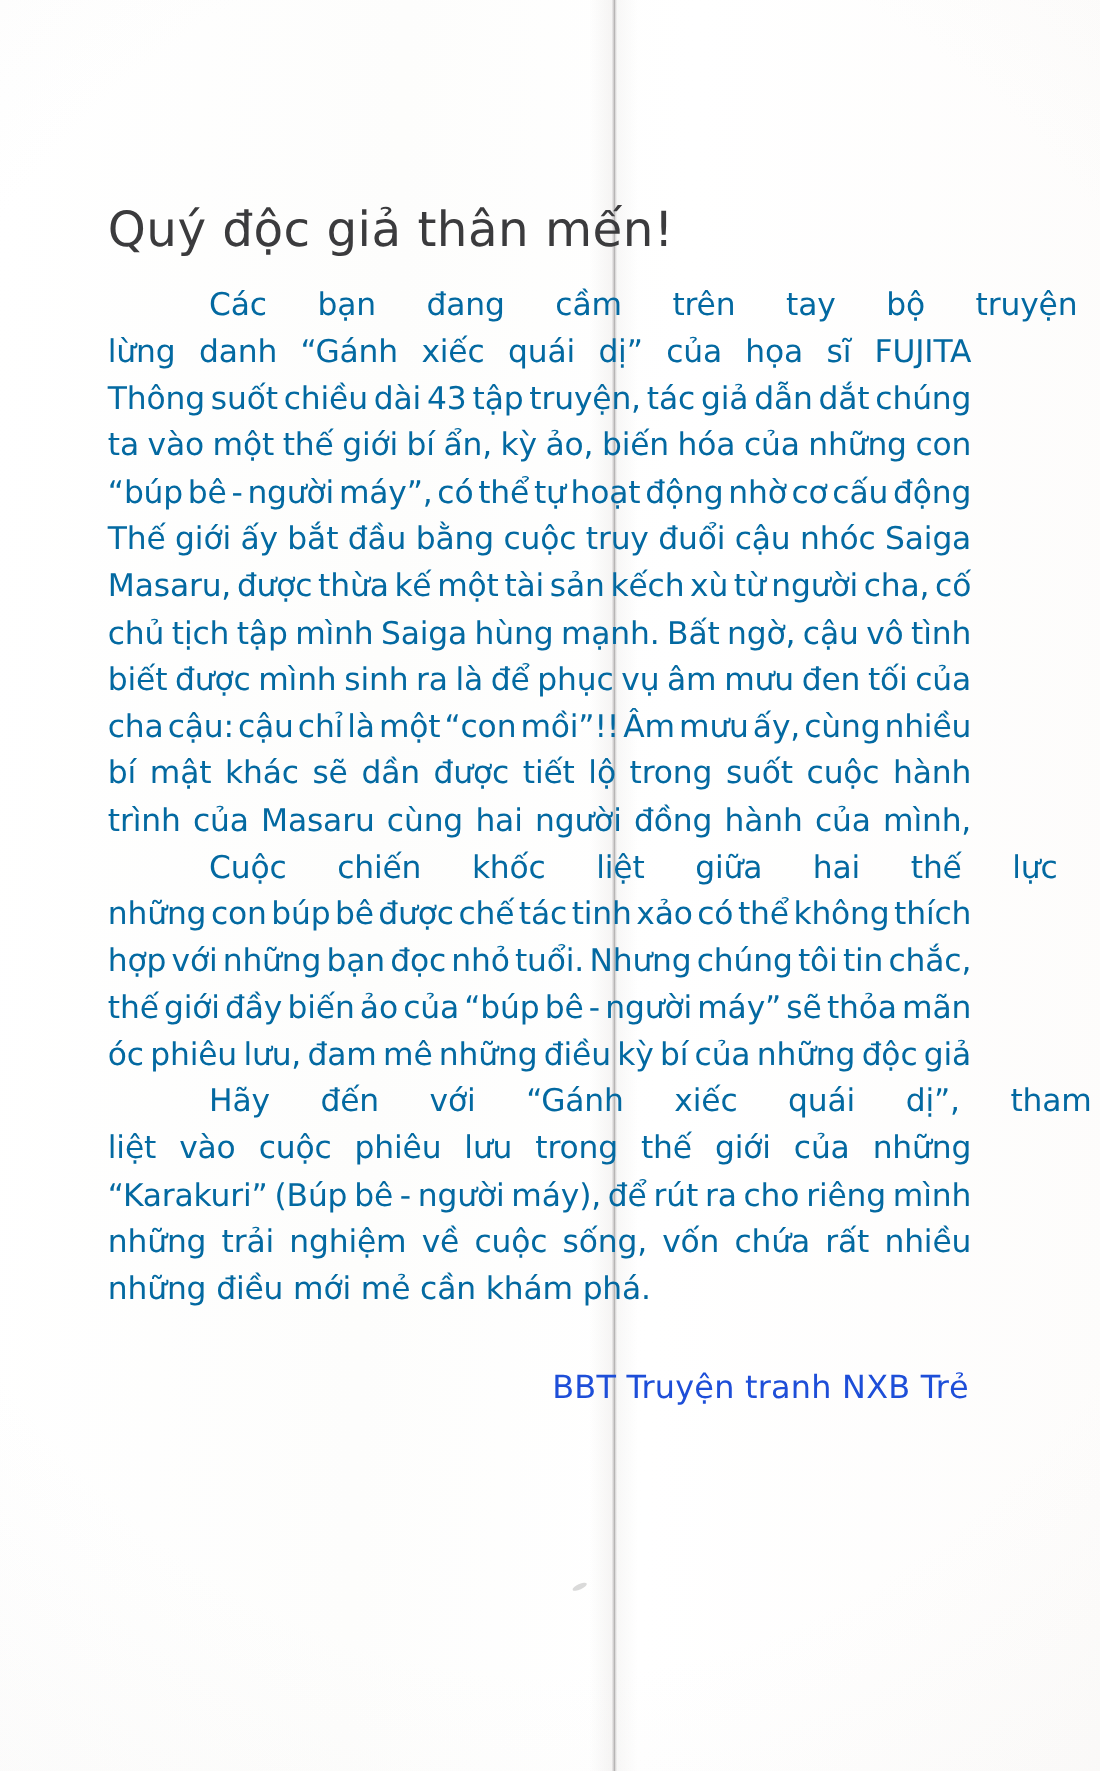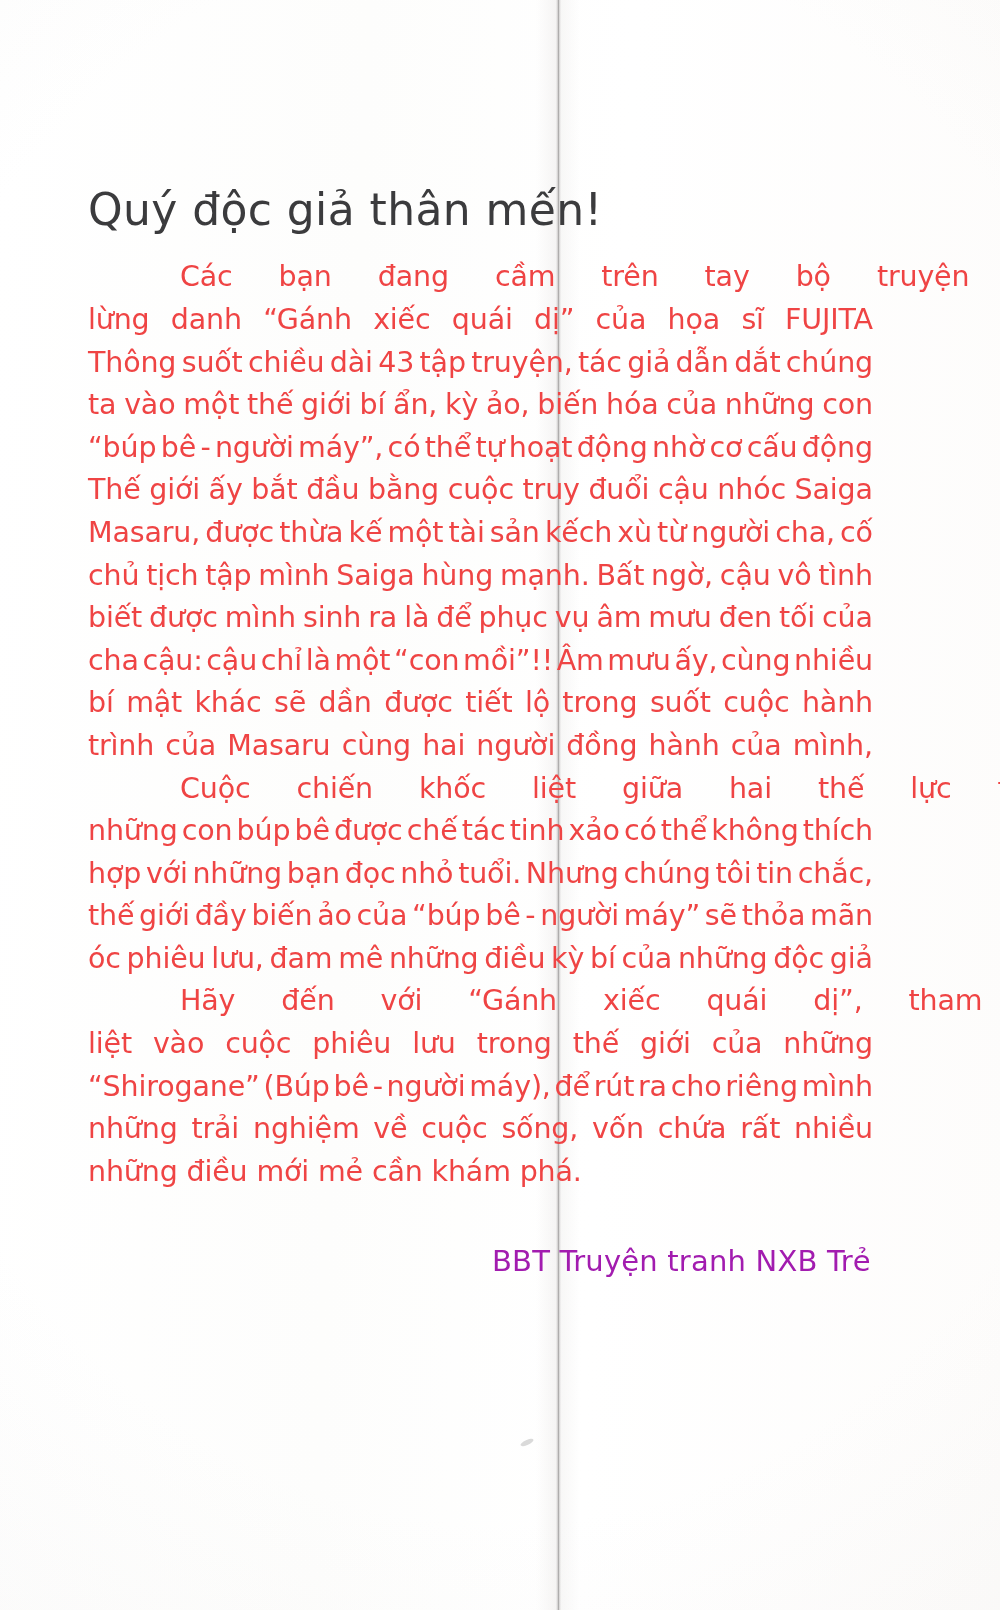--- a/index.html
+++ b/index.html
@@ -55,21 +55,21 @@
     background: linear-gradient(90deg,
         rgba(246,245,244,0) 0%,
         rgba(238,236,235,0.55) 45%,
         rgba(240,239,238,0.5) 55%,
         rgba(248,247,246,0) 100%);
     pointer-events: none;
   }
 
   #content {
     position: absolute;
-    left: 88px;
+    left: 98px;
     top: 0;
     width: 785px;
   }
 
   .letter-title {
     margin: 0;
     padding-top: 186px;
     font-family: "DejaVu Sans", sans-serif;
     font-size: 44px;
     font-weight: 400;
@@ -78,21 +78,21 @@
     line-height: 1.1;
     white-space: nowrap;
   }
 
   .body-block {
     margin-top: 22px;
   }
 
   .para {
     margin: 0;
-    color: #ef4444;
+    color: #0369a1;
     font-family: "DejaVu Sans", sans-serif;
     font-size: 28.5px;
     line-height: 42.6px;
     letter-spacing: -0.15px;
     text-align: justify;
     text-justify: inter-word;
   }
 
   .para .line {
     display: block;
@@ -114,21 +114,21 @@
     text-indent: 46px;
   }
   .para .line.j.indent {
     padding-left: 46px;
   }
 
   .signature {
     margin: 0;
     padding-top: 48px;
     padding-left: 404px;
-    color: #a21caf;
+    color: #1d4ed8;
     font-family: "DejaVu Sans", sans-serif;
     font-size: 29px;
     line-height: 40px;
     letter-spacing: 0.2px;
     white-space: nowrap;
   }
 
   
   .speck {
     position: absolute;
@@ -421,21 +421,21 @@
             <span class="w">cuộc</span>
             <span class="w">phiêu</span>
             <span class="w">lưu</span>
             <span class="w">trong</span>
             <span class="w">thế</span>
             <span class="w">giới</span>
             <span class="w">của</span>
             <span class="w">những</span>
           </span>
           <span class="line j">
-            <span class="w">“Shirogane”</span>
+            <span class="w">“Karakuri”</span>
             <span class="w">(Búp</span>
             <span class="w">bê</span>
             <span class="w">-</span>
             <span class="w">người</span>
             <span class="w">máy),</span>
             <span class="w">để</span>
             <span class="w">rút</span>
             <span class="w">ra</span>
             <span class="w">cho</span>
             <span class="w">riêng</span>

